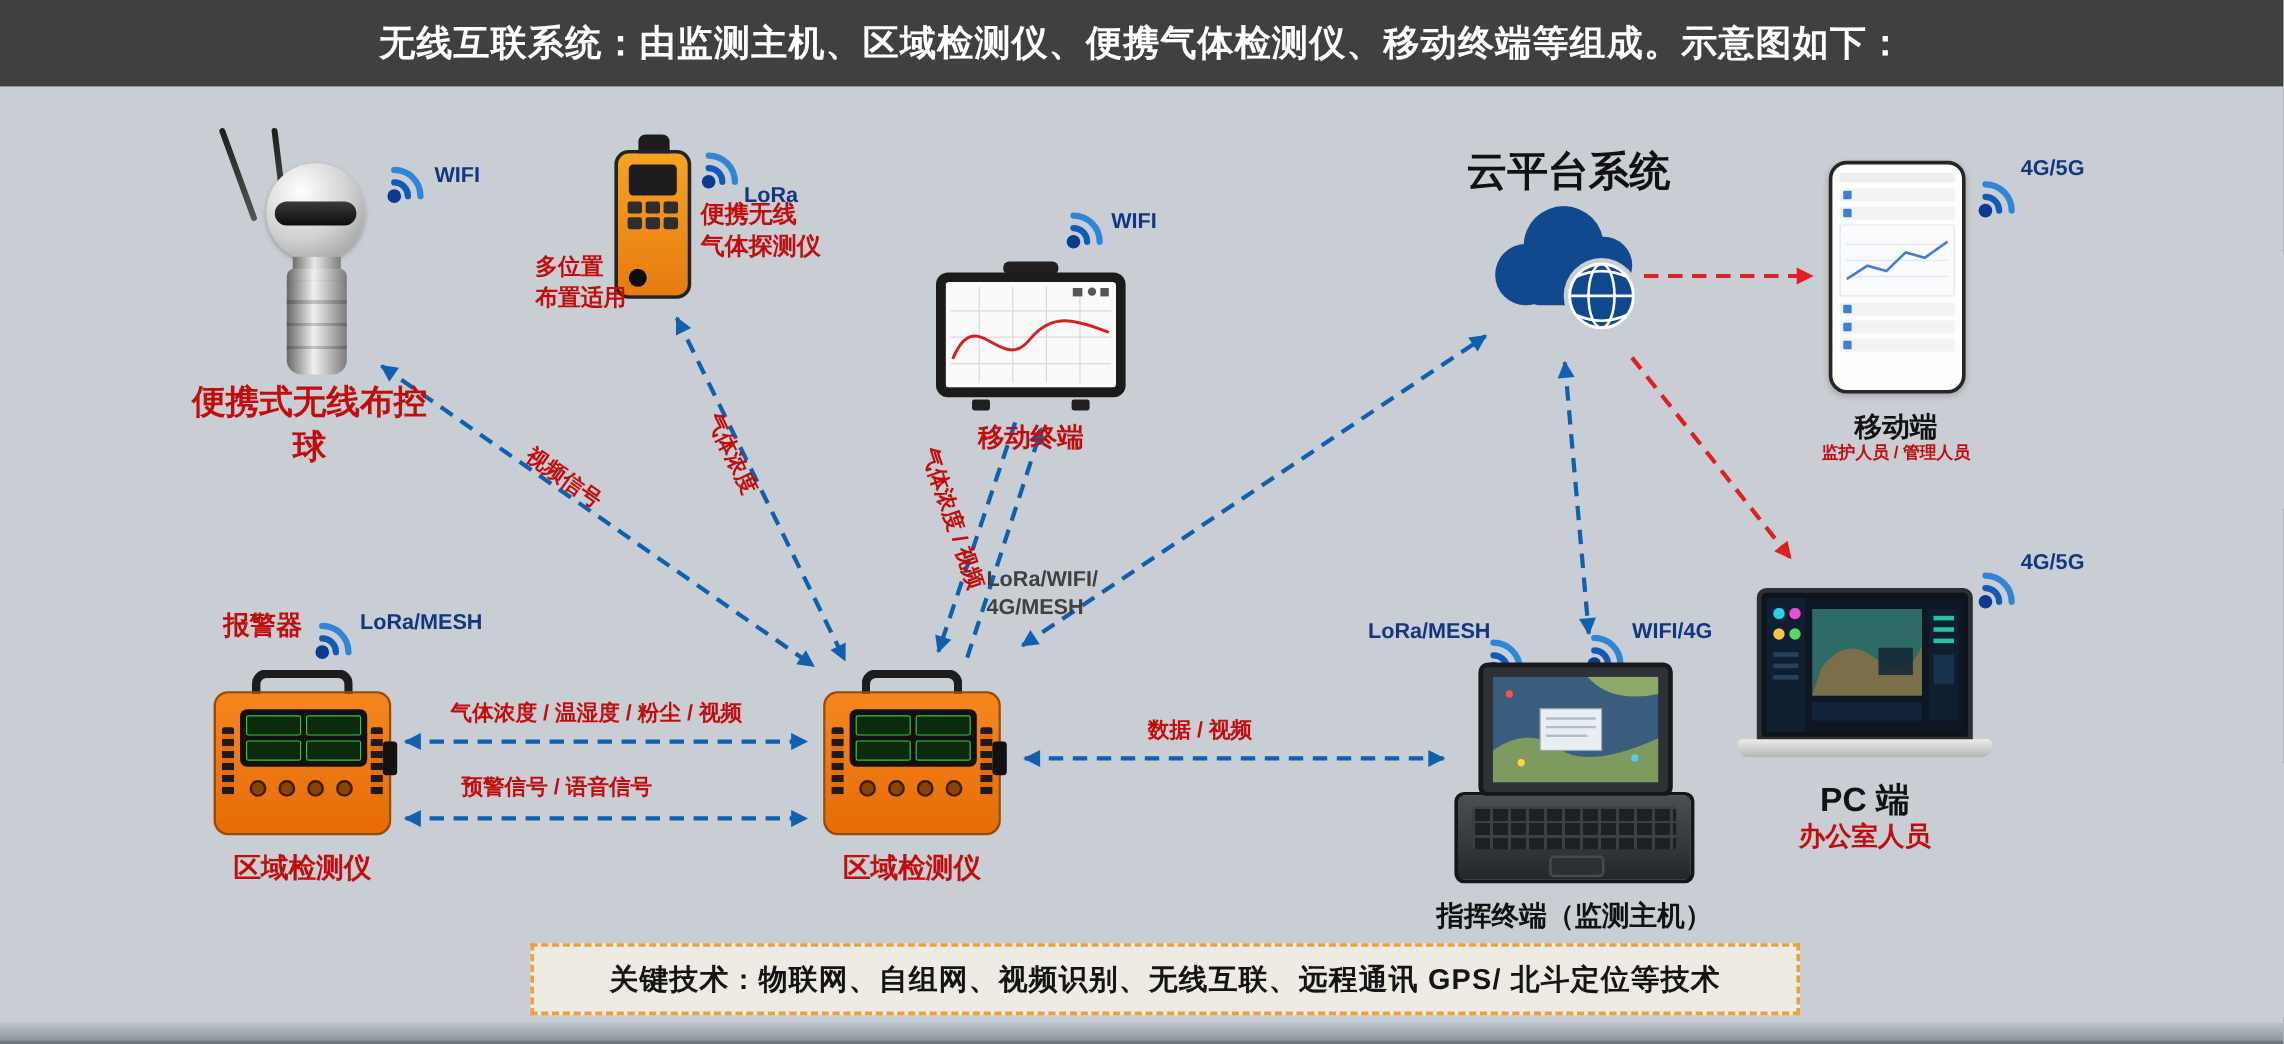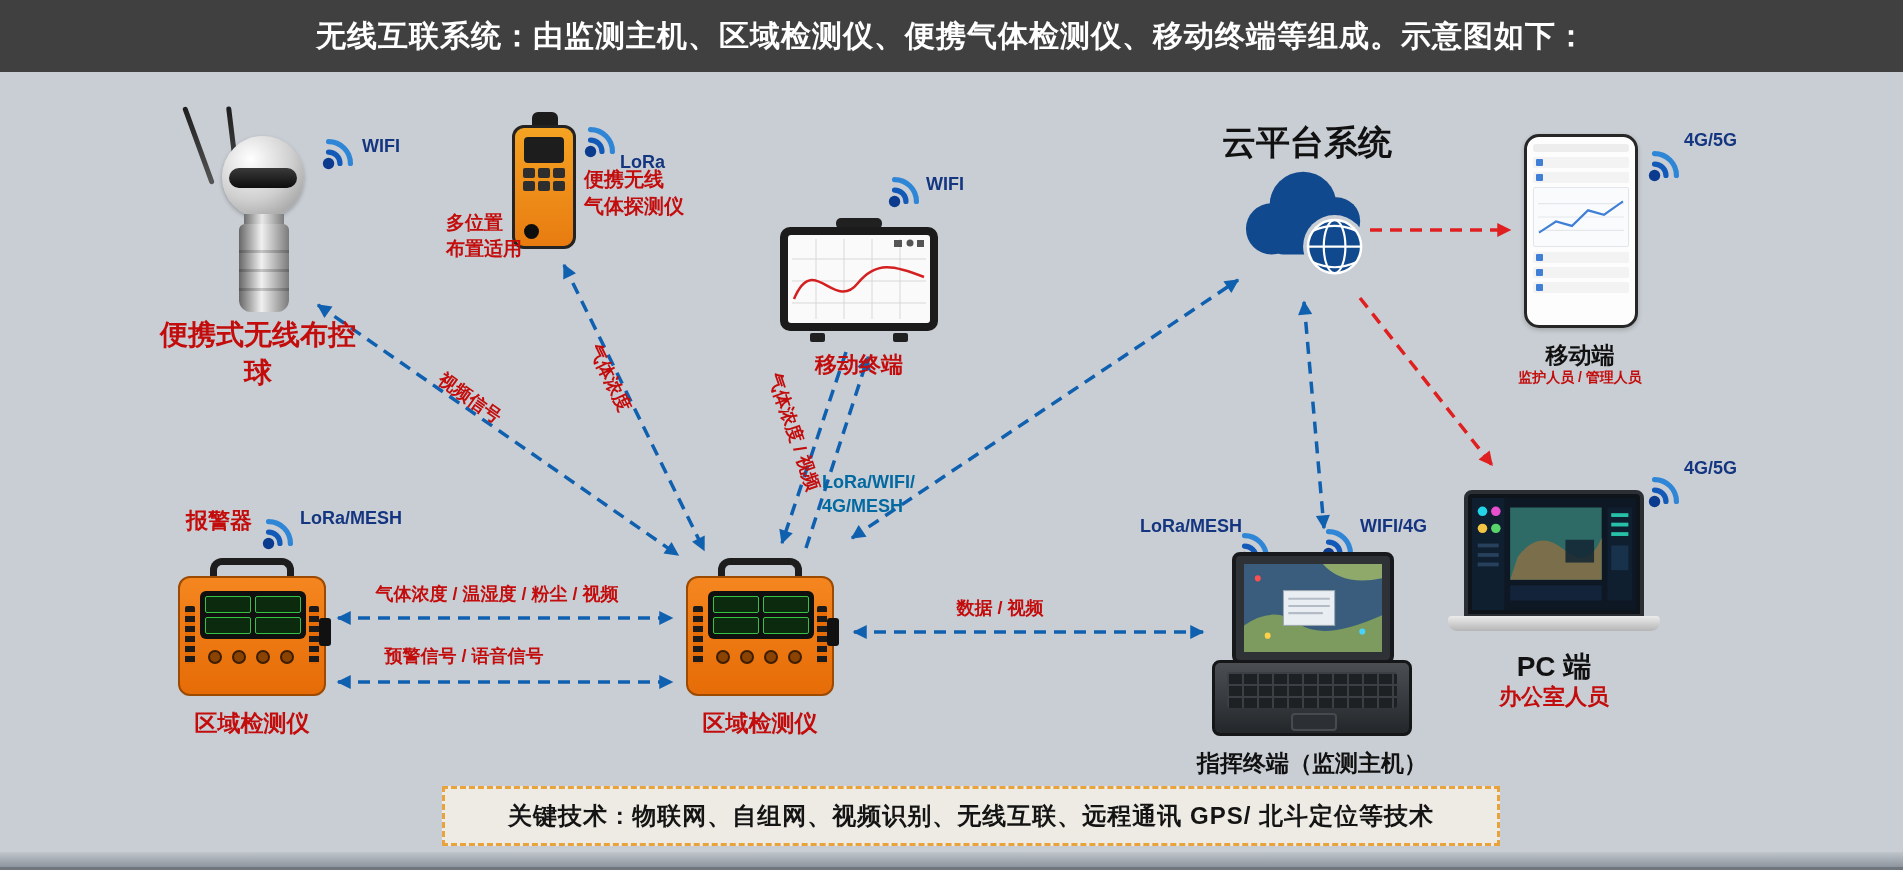--- a/index.html
+++ b/index.html
@@ -13,21 +13,21 @@
     position:absolute;left:0;top:0;width:100%;height:72px;
     background:#404040;display:flex;align-items:center;justify-content:center;
   }
   .header-title{color:#fff;font-size:30px;font-weight:bold;letter-spacing:1px;}
   
   .sig-text{position:absolute;color:#14357F;font-weight:bold;font-size:18px;white-space:nowrap;}
   .red-label{position:absolute;color:#C30D0D;font-weight:bold;text-align:center;}
   .blk-label{position:absolute;color:#111;font-weight:bold;text-align:center;}
   .ml{white-space:pre-line;line-height:1.35;text-align:left;}
   .conn{position:absolute;font-weight:bold;font-size:18px;color:#C30D0D;white-space:nowrap;transform:translate(-50%,-50%);}
-  .conn-blue{position:absolute;font-weight:bold;font-size:18px;color:#0369a1;white-space:pre-line;line-height:1.35;}
+  .conn-blue{position:absolute;font-weight:bold;font-size:18px;color:#404040;white-space:pre-line;line-height:1.35;}
   
   .arrows{position:absolute;left:0;top:0;width:1903px;height:870px;pointer-events:none;}
   
   .sig-icon{position:absolute;width:38px;height:38px;}
   
   .dev{position:absolute;}
   
   .camera{width:150px;height:212px;}
   .cam-ant{position:absolute;width:5px;height:82px;background:linear-gradient(#1d1d1d,#555);border-radius:3px;transform-origin:bottom center;}
   .cam-ant.a1{left:20px;top:-4px;transform:rotate(-20deg);}

